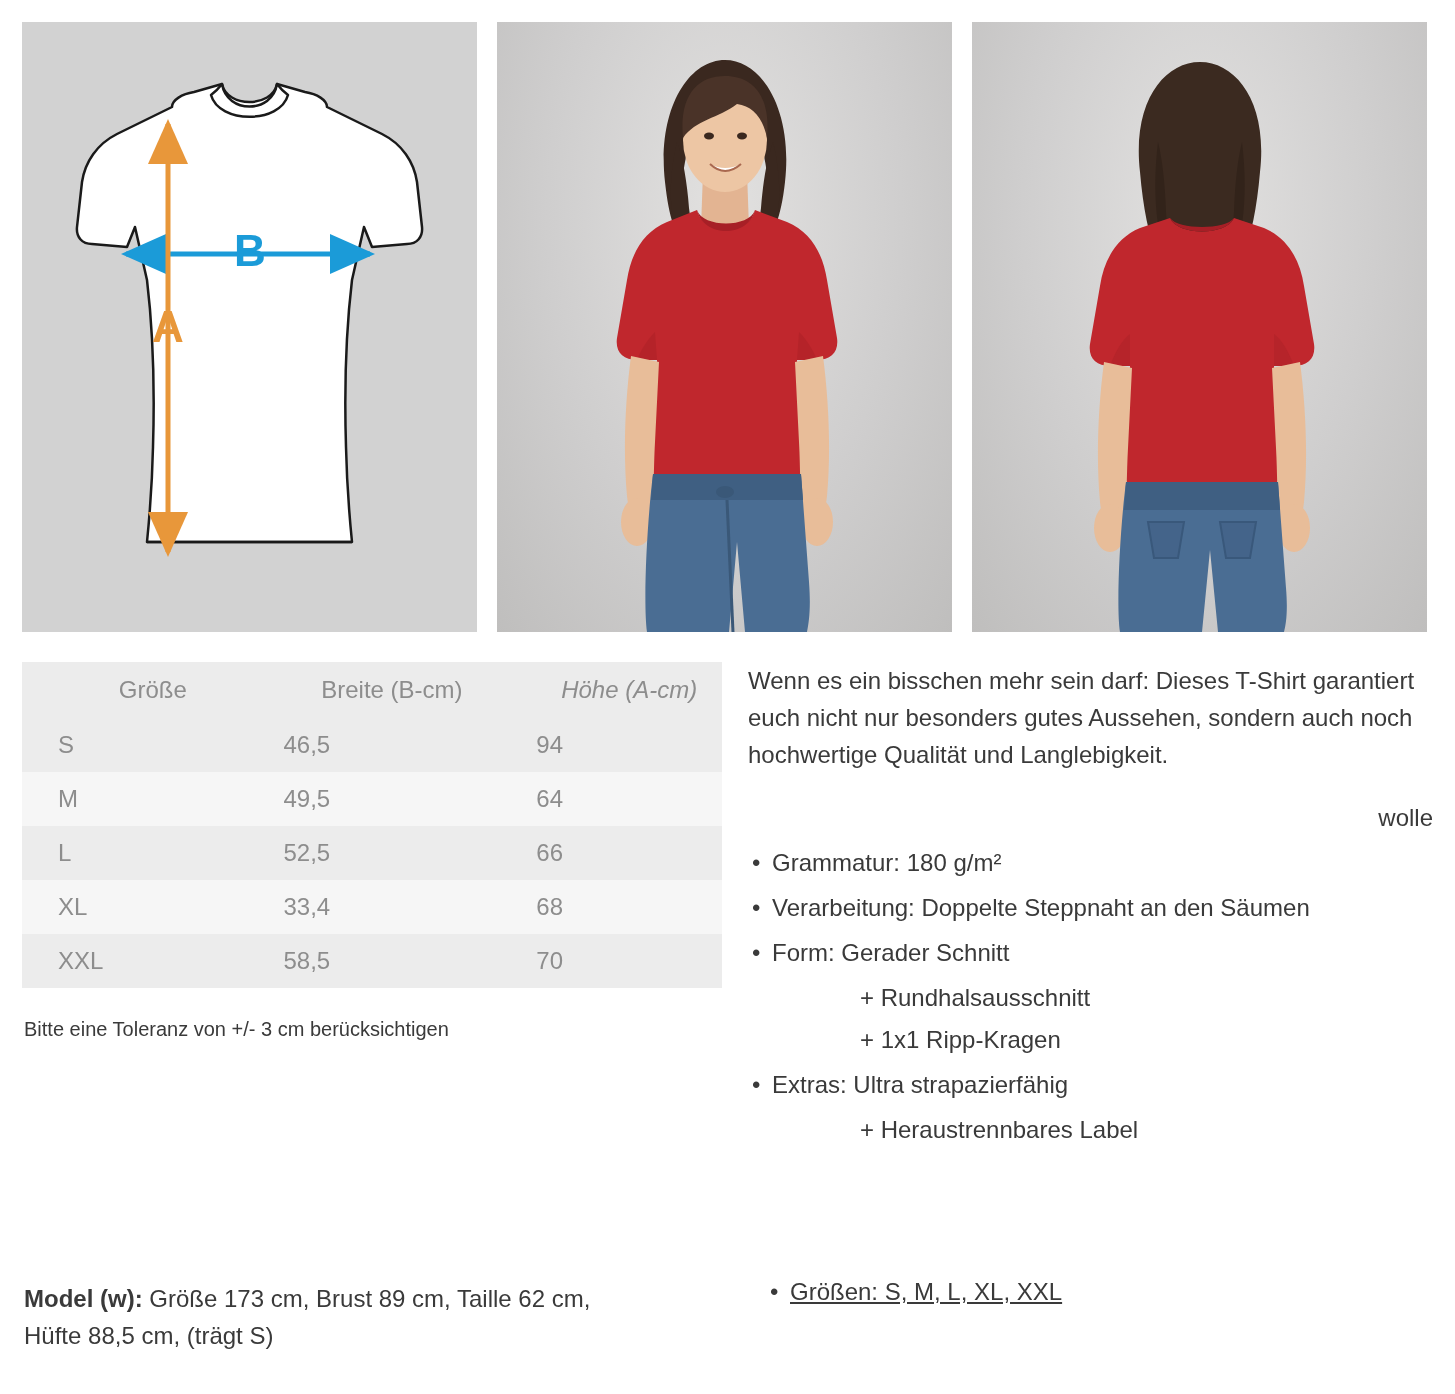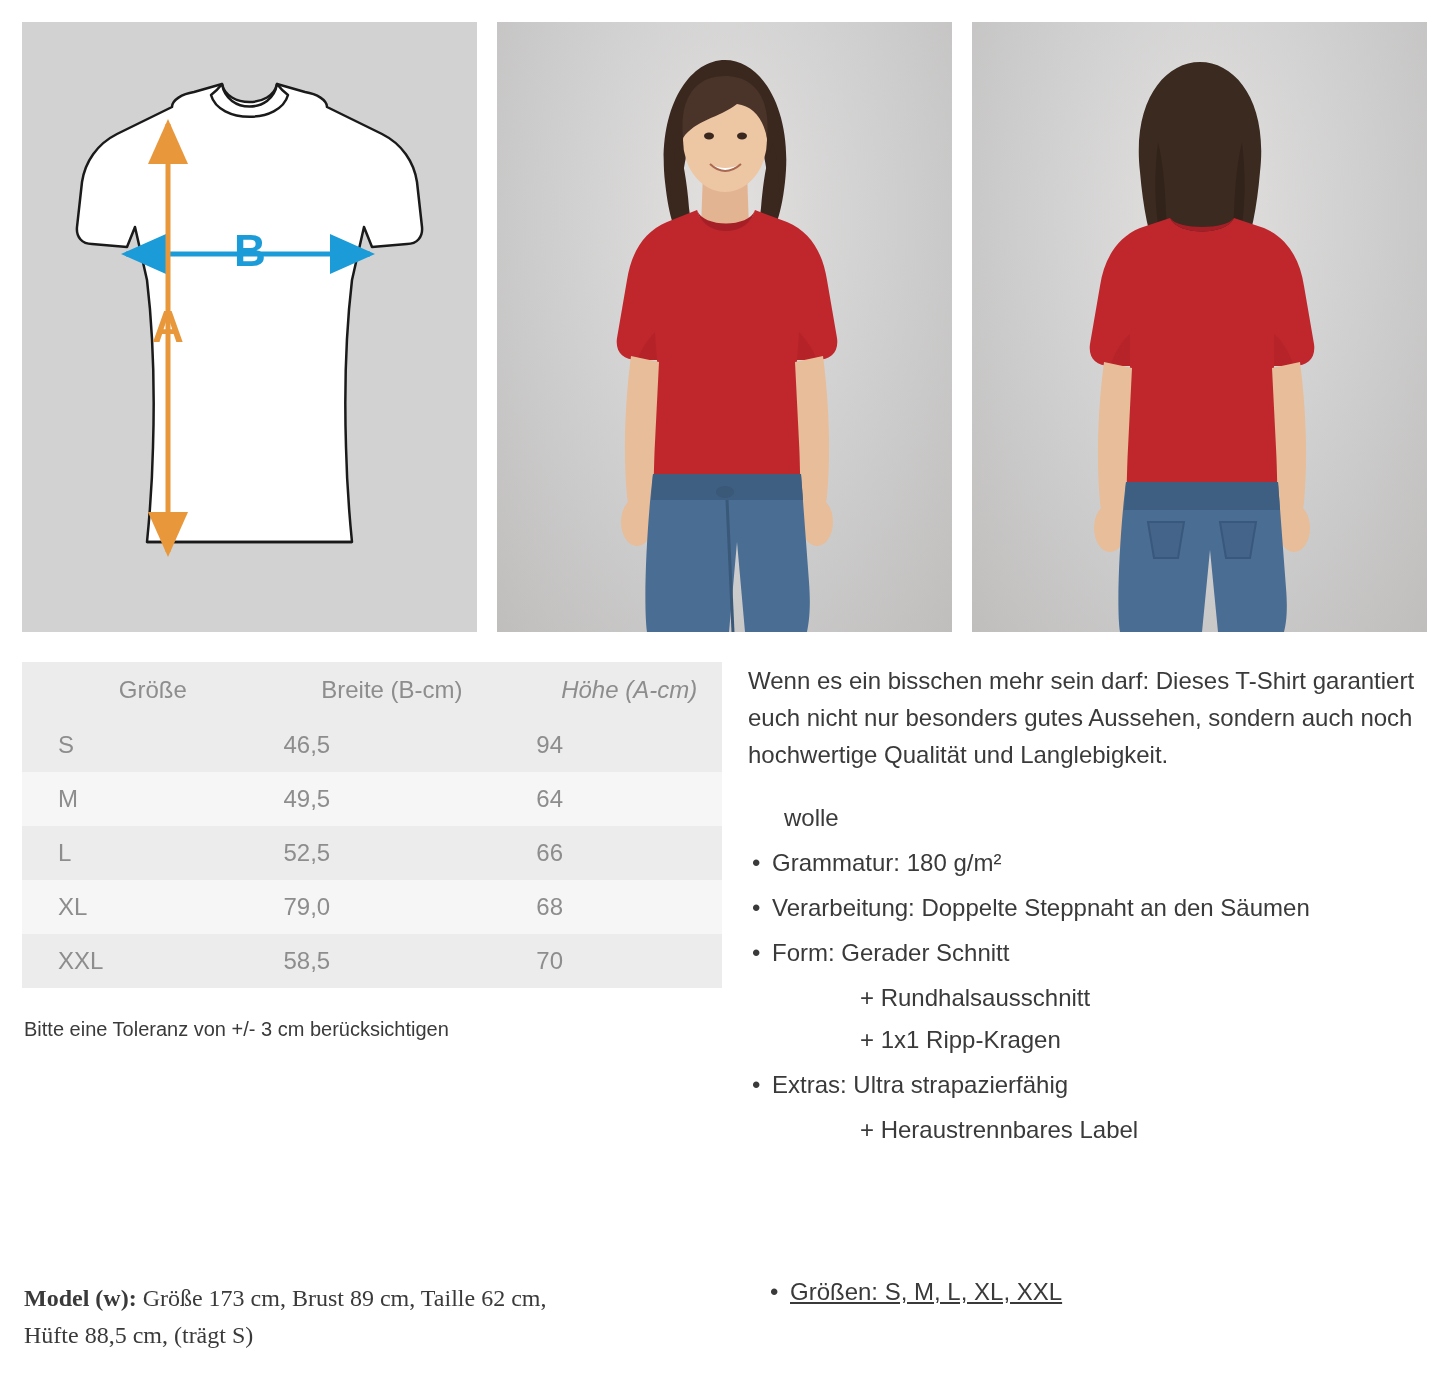--- a/index.html
+++ b/index.html
@@ -88,21 +88,20 @@
   }
 
   .model-info {
     position: absolute;
     left: 24px;
     bottom: 40px;
     width: 700px;
     font-size: 24px;
     line-height: 1.55;
     color: #3a3a3a;
-    font-family: Liberation Serif, serif;
   }
   .model-info b { font-weight: bold; }
 
   
   .desc-p {
     font-size: 24px;
     line-height: 1.55;
     color: #3a3a3a;
     margin: 0 0 26px 0;
   }
@@ -131,20 +130,21 @@
   }
   ul.feat li.sub::before { content: ""; }
   ul.feat li.sub2 {
     padding-left: 112px;
     margin-bottom: 9px;
   }
   ul.feat li.sub2::before { content: ""; }
   ul.feat li.cont {
     padding-left: 36px;
     margin-bottom: 9px;
+    text-align: right;
   }
   ul.feat li.cont::before { content: ""; }
 
   .sizes-line {
     position: absolute;
     left: 766px;
     bottom: 88px;
     font-size: 24px;
     color: #3a3a3a;
     padding-left: 24px;
@@ -339,21 +339,21 @@
           <td>49,5</td>
           <td>64</td>
         </tr>
         <tr class="odd">
           <td>L</td>
           <td>52,5</td>
           <td>66</td>
         </tr>
         <tr class="even">
           <td>XL</td>
-          <td>79,0</td>
+          <td>33,4</td>
           <td>68</td>
         </tr>
         <tr class="odd">
           <td>XXL</td>
           <td>58,5</td>
           <td>70</td>
         </tr>
       </tbody>
     </table>
 

